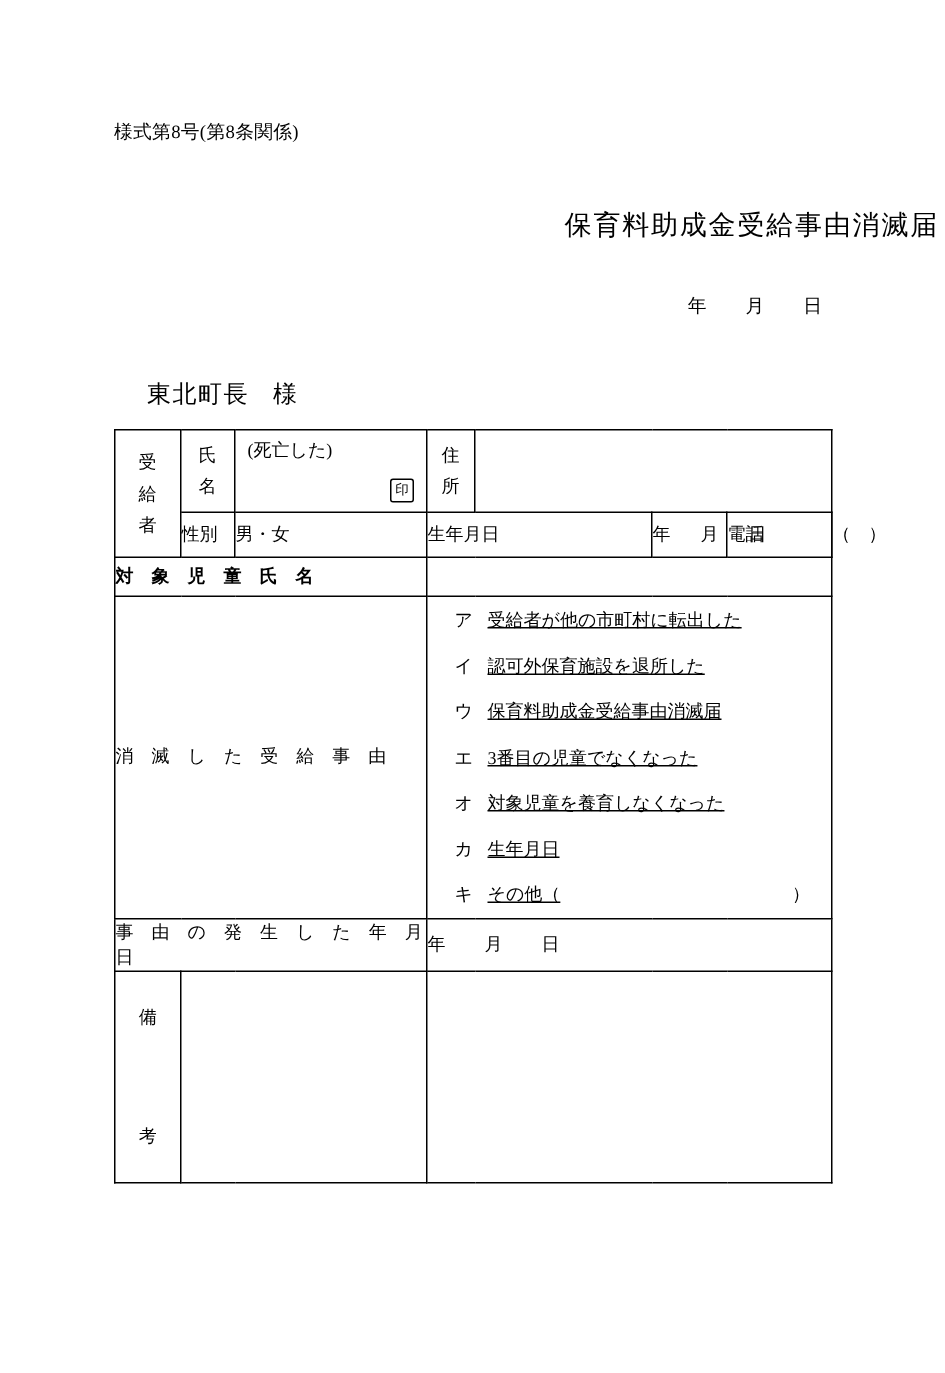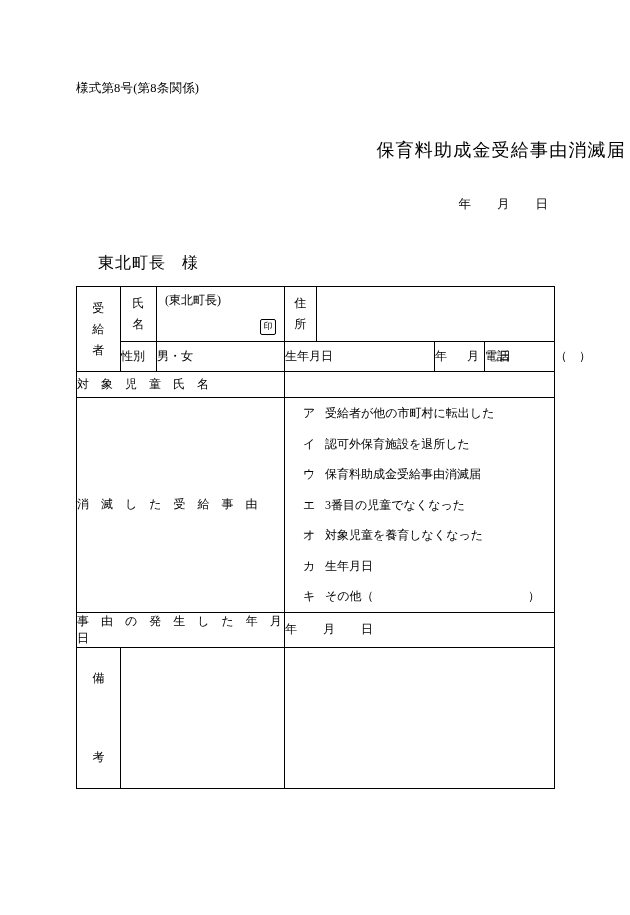--- a/index.html
+++ b/index.html
@@ -99,30 +99,31 @@
     width: 14px;
     height: 14px;
     border: 1px solid #000;
     border-radius: 2px;
     font-size: 9px;
     line-height: 13px;
     text-align: center;
   }
 
   .center { }
-  .row-h-sm { height: 26px; }
+  .row-h-sm { height: 26px; font-weight: bold; }
   .row-h-md { height: 30px; }
 
   .nowrap { white-space: nowrap; }
 
   .date-inline span.g { display: inline-block; width: 26px; }
   .date-inline-sm span.g { display: inline-block; width: 20px; }
 
   .reasons {
     padding: 6px 0 6px 0;
+    text-decoration: underline;
   }
   .reason-item {
     height: 30.5px;
     line-height: 30.5px;
     padding-left: 18px;
     font-size: 12px;
     white-space: nowrap;
   }
   .reason-item .mk { display: inline-block; width: 22px; }
   .reason-item .tail {
@@ -181,21 +182,21 @@
         <td rowspan="2" class="vlabel">
           <span>受</span>
           <span>給</span>
           <span>者</span>
         </td>
         <td class="vlabel">
           <span>氏</span>
           <span>名</span>
         </td>
         <td class="furigana">
-          <div class="fg-text">(東北町長)</div>
+          <div class="fg-text">(死亡した)</div>
           <div class="seal">印</div>
         </td>
         <td class="vlabel">
           <span>住</span>
           <span>所</span>
         </td>
         <td colspan="3">&nbsp;</td>
       </tr>
 
       <tr class="row-h-md">

